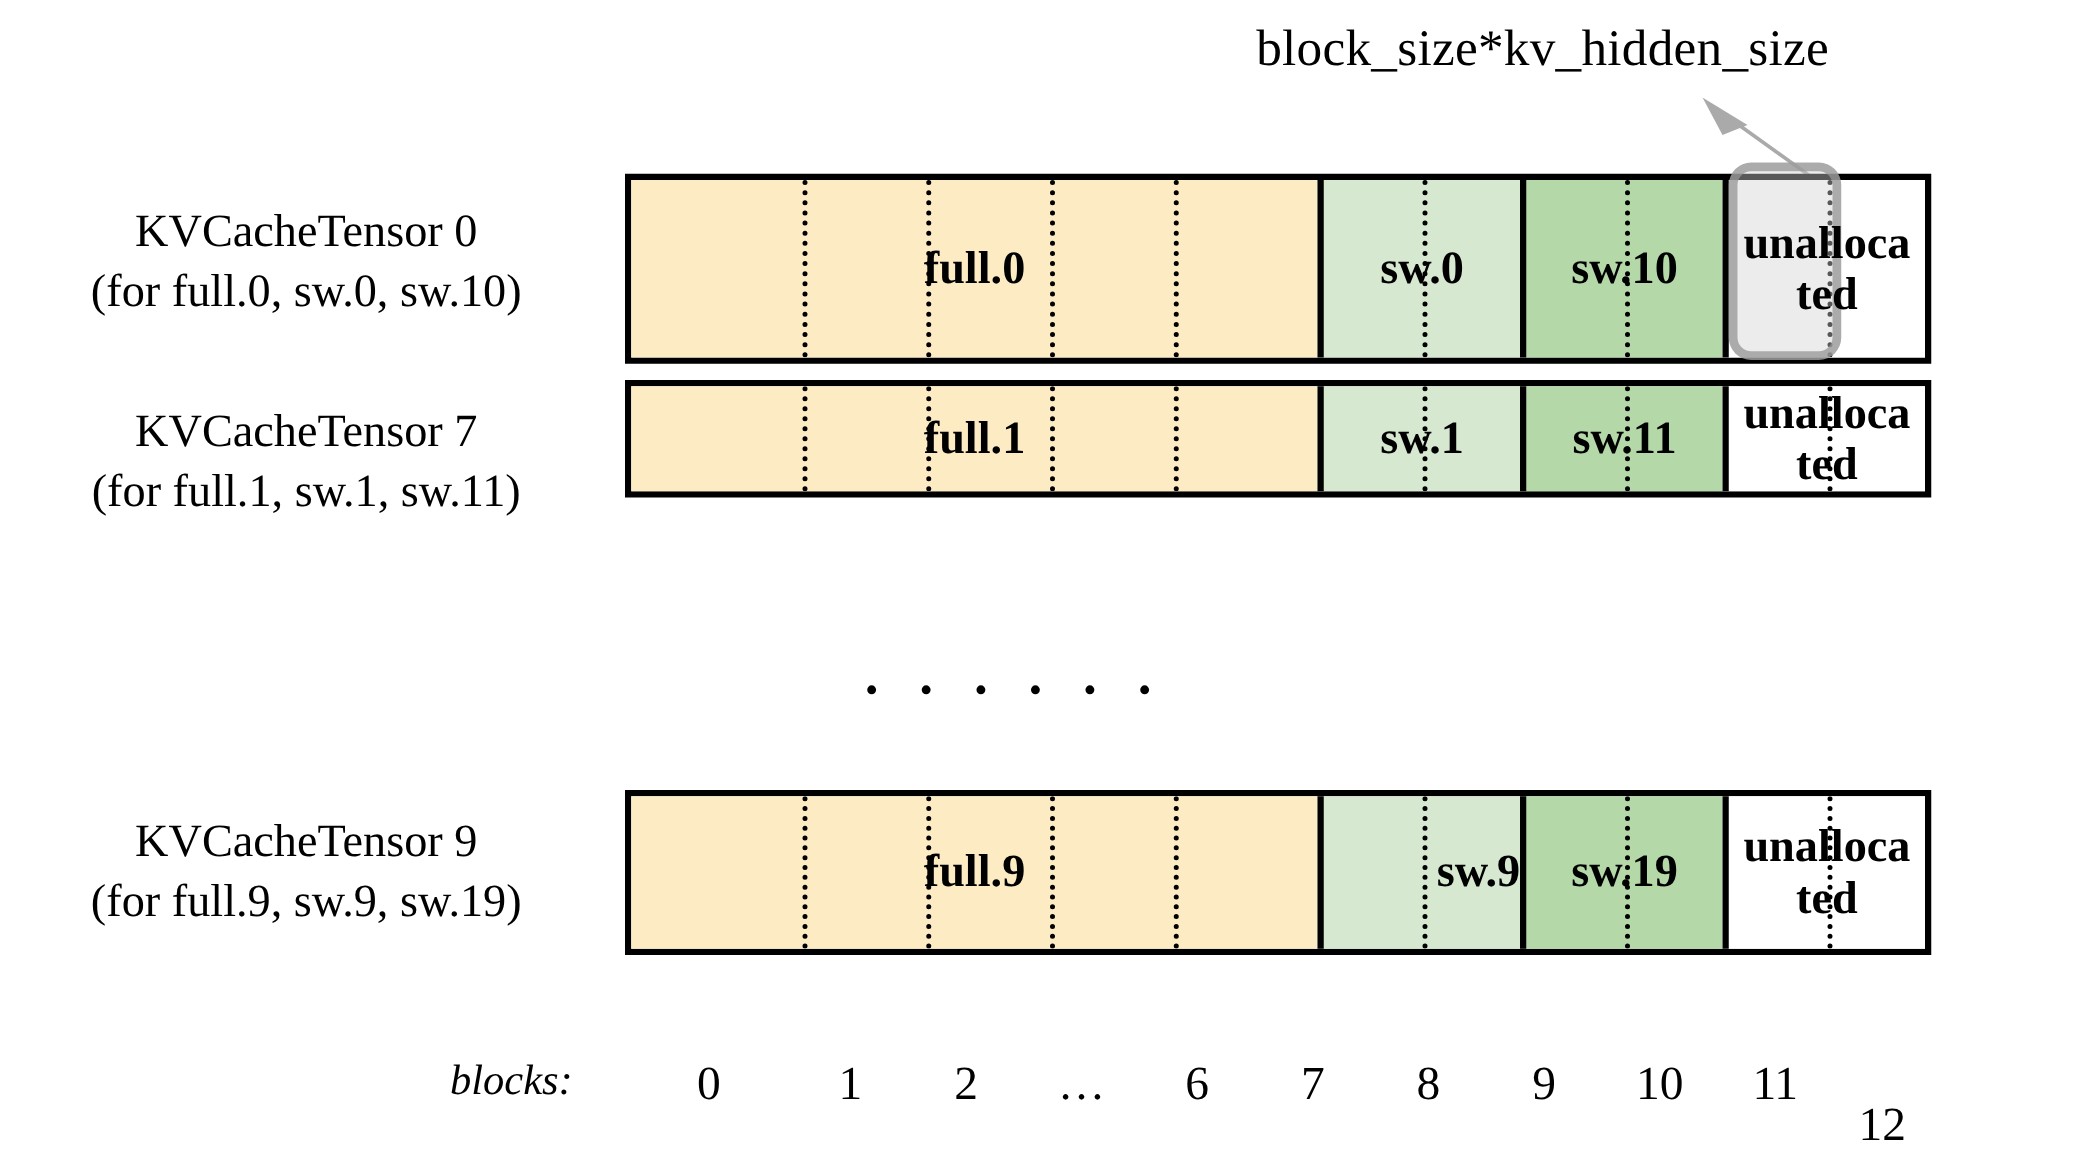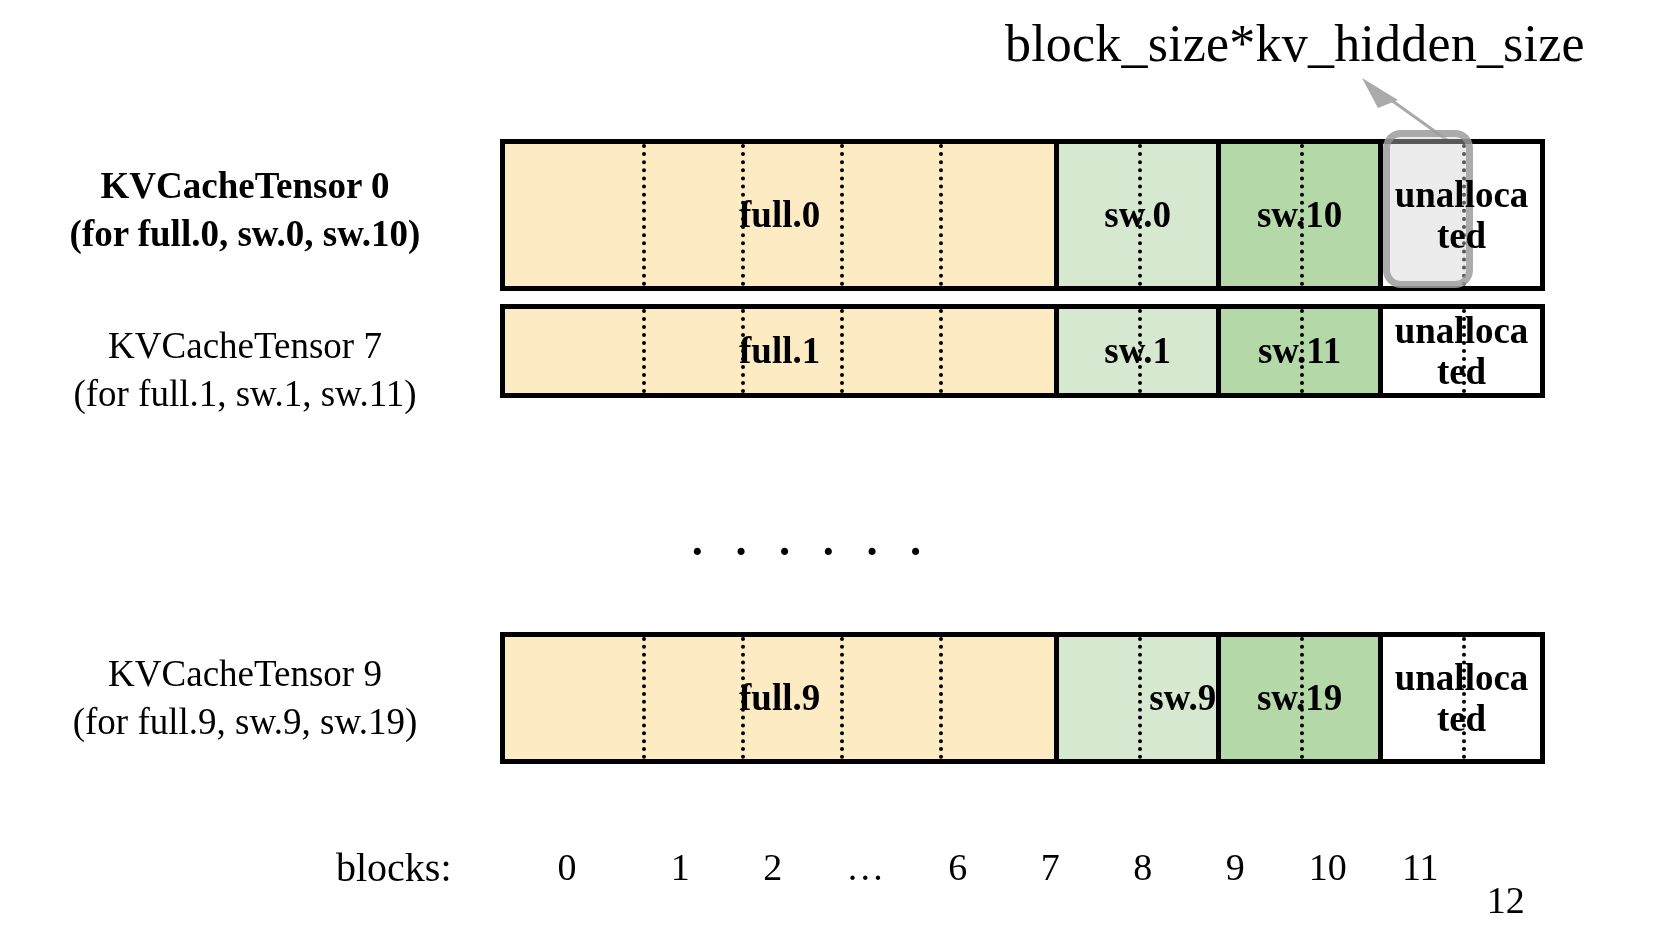--- a/index.html
+++ b/index.html
@@ -14,21 +14,21 @@
     overflow: hidden;
     font-family: "Liberation Serif", "DejaVu Serif", serif;
     color: #000000;
   }
 
   
   #annotation-label {
     position: absolute;
     left: 1005px;
     top: 18px;
-    font-size: 52px;
+    font-size: 41px;
     line-height: 1.0;
     white-space: nowrap;
     letter-spacing: 0.2px;
   }
   #annotation-arrow {
     position: absolute;
     left: 1320px;
     top: 70px;
     width: 180px;
     height: 90px;
@@ -104,24 +104,25 @@
     font-size: 44px;
     font-weight: bold;
     letter-spacing: 9px;
     line-height: 1;
     color: #000000;
   }
 
   
   #blocks-axis-title {
     position: absolute;
-    left: 336px;
+    left: 360px;
     top: 848px;
-    font-size: 40px;
+    font-size: 34px;
     line-height: 1;
+    font-style: italic;
   }
   #blocks-axis {
     position: absolute;
     left: 500px;
     top: 848px;
     width: 1045px;
     display: flex;
   }
   #blocks-axis .tick {
     flex: 1 1 0;
@@ -133,21 +134,21 @@
 </head>
 <body>
 
 <div id="annotation-label">block_size*kv_hidden_size</div>
 
 <svg id="annotation-arrow" viewBox="0 0 180 90" xmlns="http://www.w3.org/2000/svg">
   <line x1="152" y1="88" x2="60" y2="22" stroke="#AAAAAA" stroke-width="3"></line>
   <polygon points="42,8 78,30 58,38" fill="#AAAAAA"></polygon>
 </svg>
 
-<div class="row-label" style="top:162px;font-weight:bold;">
+<div class="row-label" style="top:162px;">
   <span class="ln">KVCacheTensor 0</span>
   <span class="ln">(for full.0, sw.0, sw.10)</span>
 </div>
 <div class="bar" style="top:139px; height:152px;">
   <div class="seg full" style="flex:7 1 0;">
     <span class="divider" style="left:25%;"></span>
     <span class="divider" style="left:43%;"></span>
     <span class="divider" style="left:61%;"></span>
     <span class="divider" style="left:79%;"></span>
     <span class="seg-label">full.0</span>

